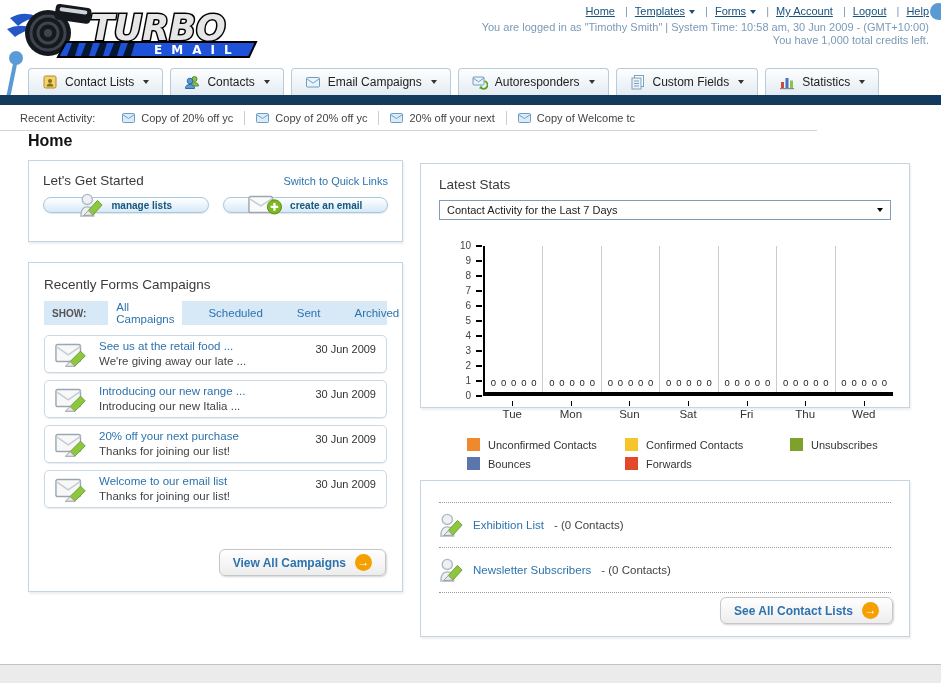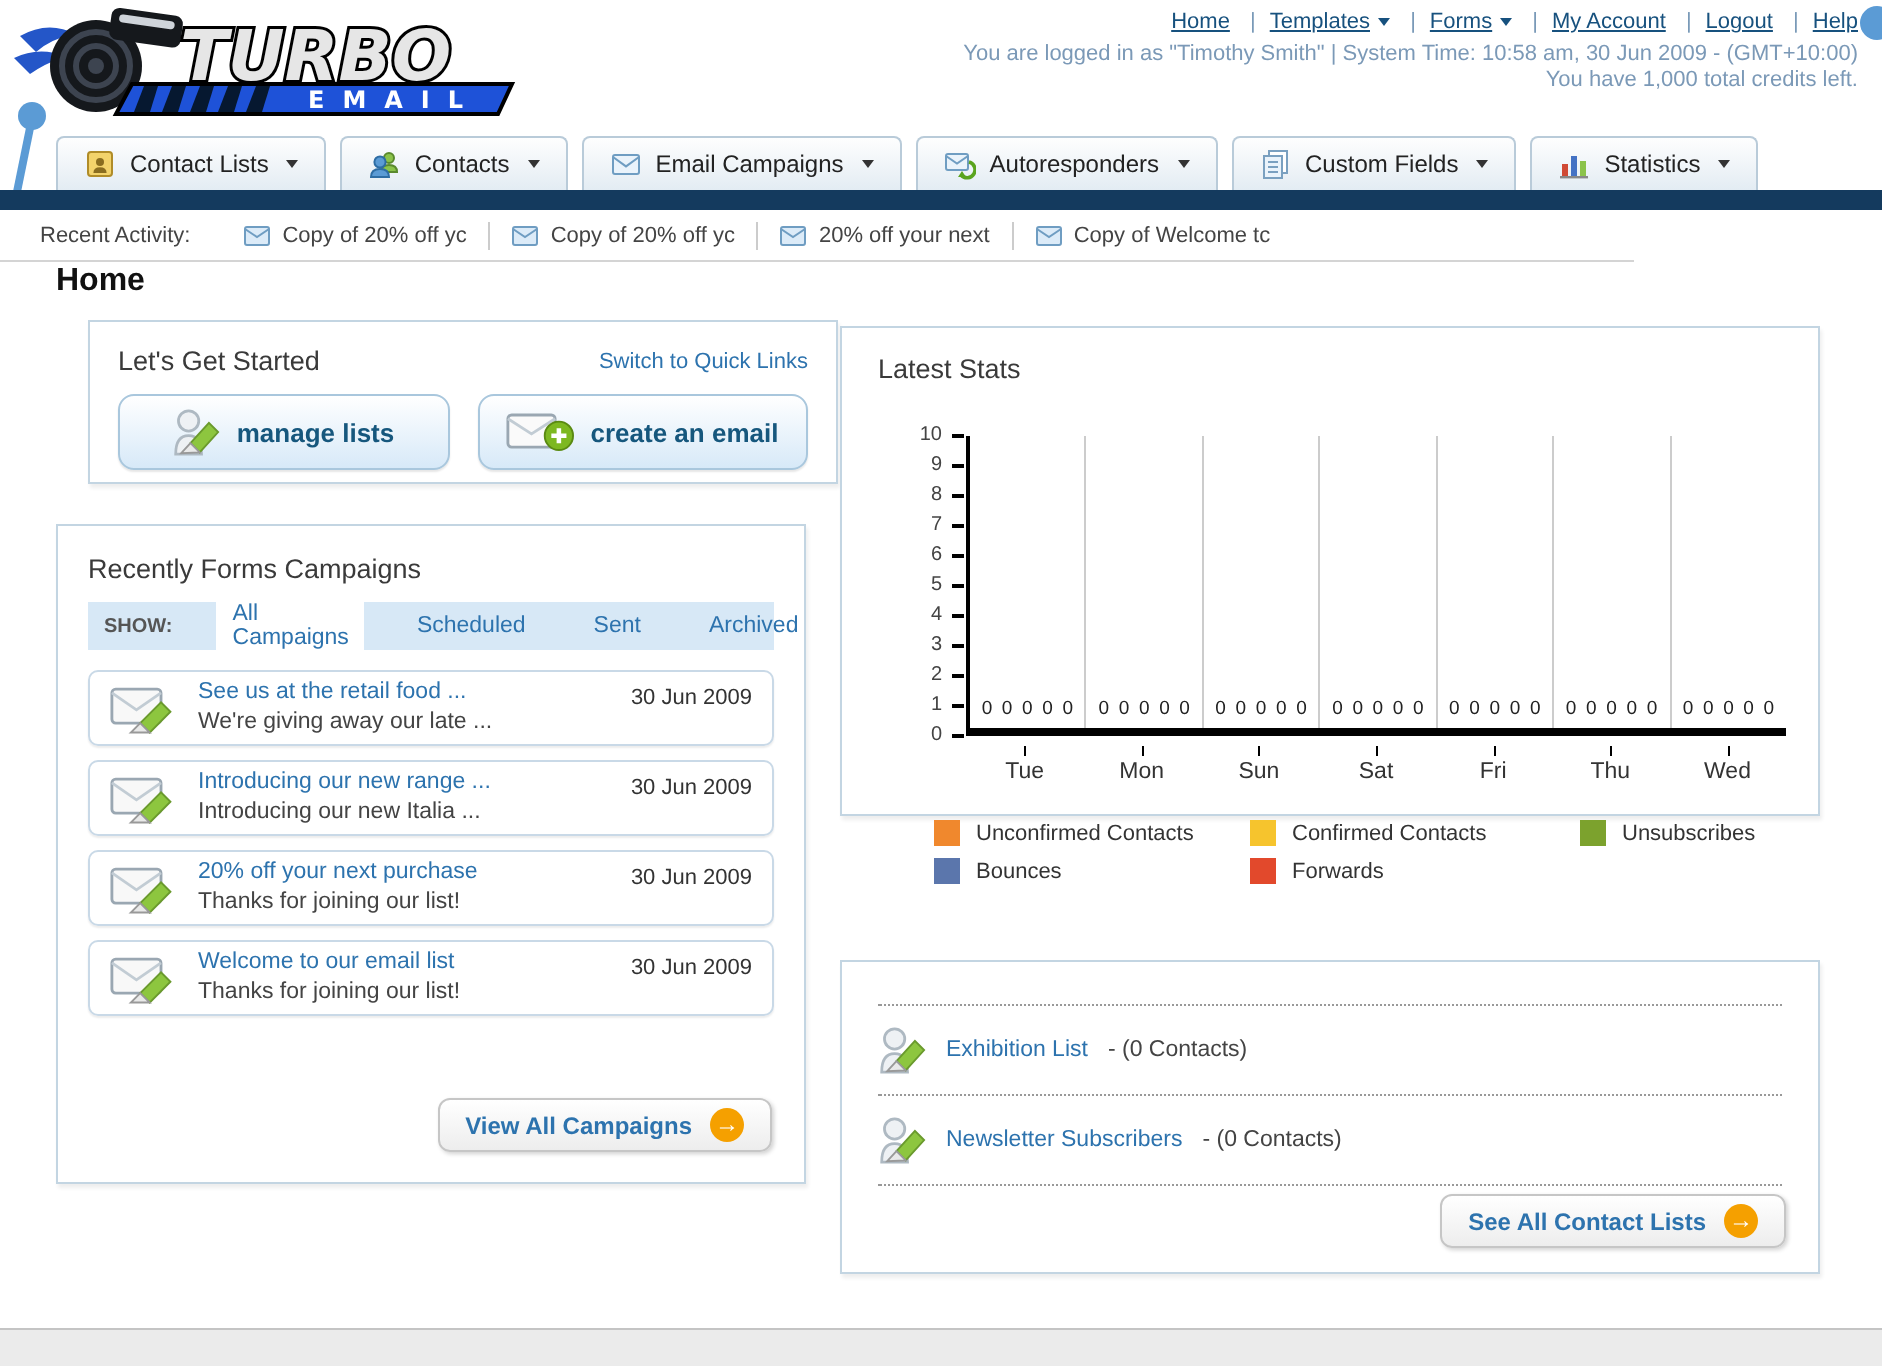--- a/index.html
+++ b/index.html
@@ -38,27 +38,27 @@
   .ra-item span{color:#444}
 
   
   .page-title{position:absolute;top:132px;left:28px;font-size:16px;font-weight:bold;color:#111}
 
   
   .panel{position:absolute;background:#fff;border:1px solid #c3d5e2;box-shadow:1px 2px 2px rgba(0,0,0,.07)}
   .panel-title{font-size:13.5px;color:#3a3a3a}
 
   
-  .p-start{top:160px;left:44px;width:375px;height:82px;padding:12px 14px}
+  .p-start{top:160px;left:28px;width:375px;height:82px;padding:12px 14px}
   .start-head{display:flex;justify-content:space-between;align-items:center}
   .link-blue{color:#2d73ae;font-size:11px;cursor:pointer}
   .start-btns{display:flex;gap:14px;margin-top:9px}
-  .big-btn{flex:1;height:38px;border:1px solid #a9c7dd;border-radius:8px;
+  .big-btn{flex:1;height:16px;border:1px solid #a9c7dd;border-radius:8px;
            background:linear-gradient(#ffffff,#d7e9f8);display:flex;align-items:center;justify-content:center;
-           gap:8px;font-size:13px;font-weight:bold;color:#16577d;cursor:pointer;box-shadow:0 1px 1px rgba(0,0,0,.1)}
+           gap:8px;font-size:10px;font-weight:bold;color:#16577d;cursor:pointer;box-shadow:0 1px 1px rgba(0,0,0,.1)}
 
   
   .p-camp{top:262px;left:28px;width:375px;height:330px;padding:14px 15px}
   .show-bar{margin-top:9px;background:#d7e8f6;height:24px;display:flex;align-items:center;padding:0 8px;gap:18px}
   .show-label{font-size:10px;font-weight:bold;color:#555;margin-right:4px}
   .filter{font-size:11.5px;color:#2d73ae;padding:3px 8px;cursor:pointer;border-radius:3px}
   .filter.active{background:#fff}
   .c-list{margin-top:10px}
   .c-item{position:relative;border:1px solid #c9d9e7;border-radius:5px;margin-bottom:7px;
           padding:5px 10px;display:flex;align-items:center;gap:10px;height:38px;
@@ -339,20 +339,24 @@
   <div class="small-btn">
     <span>View All Campaigns</span>
     <span class="arrow-circle">
         <span>→</span>
       </span>
   </div>
 </div>
 
 <div class="panel p-stats">
   <div class="panel-title">Latest Stats</div>
+  <div class="stats-select">
+    <span>Contact Activity for the Last 7 Days</span>
+    <span class="caret-blk"></span>
+  </div>
   <div class="chart">
     <div class="chart-y-axis">
         <div class="ytick-label" style="bottom: -5px;">0</div>
         <div class="ytick-mark" style="bottom: -1px;"></div>
         <div class="ytick-label" style="bottom: 10px;">1</div>
         <div class="ytick-mark" style="bottom: 14px;"></div>
         <div class="ytick-label" style="bottom: 25px;">2</div>
         <div class="ytick-mark" style="bottom: 29px;"></div>
         <div class="ytick-label" style="bottom: 40px;">3</div>
         <div class="ytick-mark" style="bottom: 44px;"></div>

